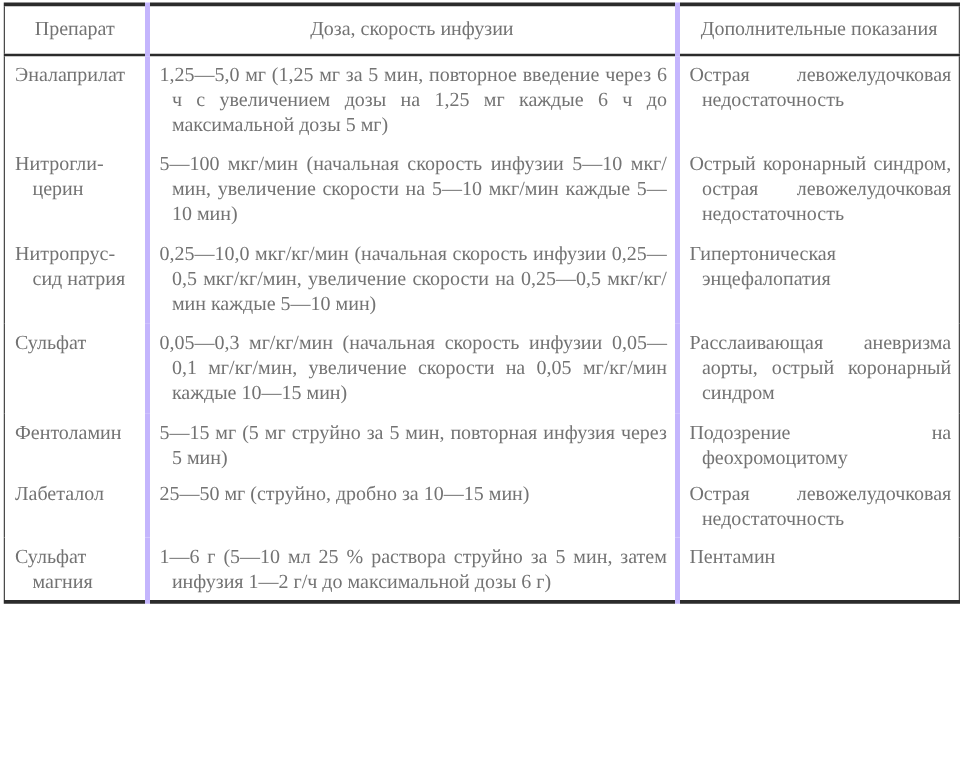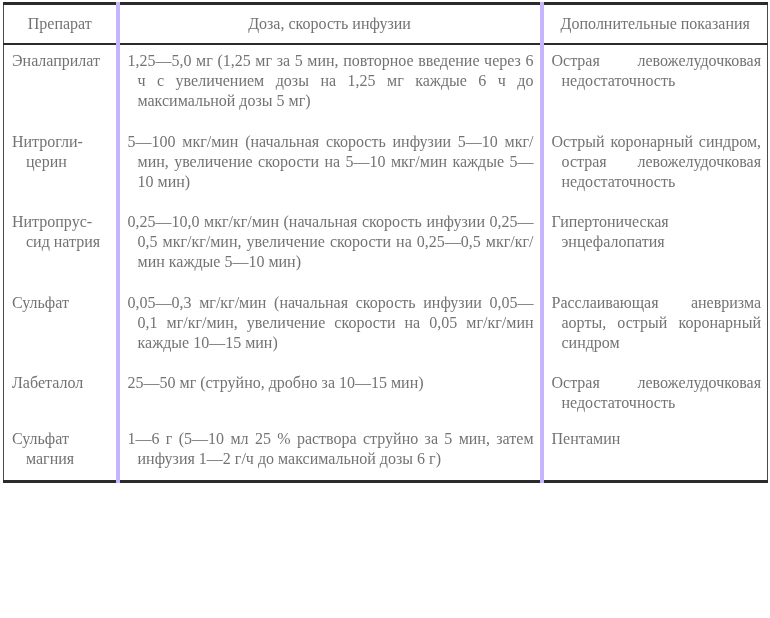--- a/index.html
+++ b/index.html
@@ -98,20 +98,25 @@
 сид натрия</td>
         <td class="dose">0,25—10,0 мкг/кг/мин (начальная скорость инфузии 0,25—0,5 мкг/кг/мин, увеличение скорости на 0,25—0,5 мкг/кг/мин каждые 5—10 мин)</td>
         <td class="ind">Гипертоническая энцефалопатия</td>
       </tr>
       <tr>
         <td class="drug">Сульфат</td>
         <td class="dose">0,05—0,3 мг/кг/мин (начальная скорость инфузии 0,05—0,1 мг/кг/мин, увеличение скорости на 0,05 мг/кг/мин каждые 10—15 мин)</td>
         <td class="ind">Расслаивающая аневризма аорты, острый коронарный синдром</td>
       </tr>
       <tr>
+        <td class="drug">Фентоламин</td>
+        <td class="dose">5—15 мг (5 мг струйно за 5 мин, повторная инфузия через 5 мин)</td>
+        <td class="ind">Подозрение на феохромоцитому</td>
+      </tr>
+      <tr>
         <td class="drug">Лабеталол</td>
         <td class="dose">25—50 мг (струйно, дробно за 10—15 мин)</td>
         <td class="ind">Острая левожелудочковая недостаточность</td>
       </tr>
       <tr>
         <td class="drug">Сульфат
 магния</td>
         <td class="dose">1—6 г (5—10 мл 25 % раствора струйно за 5 мин, затем инфузия 1—2 г/ч до максимальной дозы 6 г)</td>
         <td class="ind">Пентамин</td>
       </tr>

